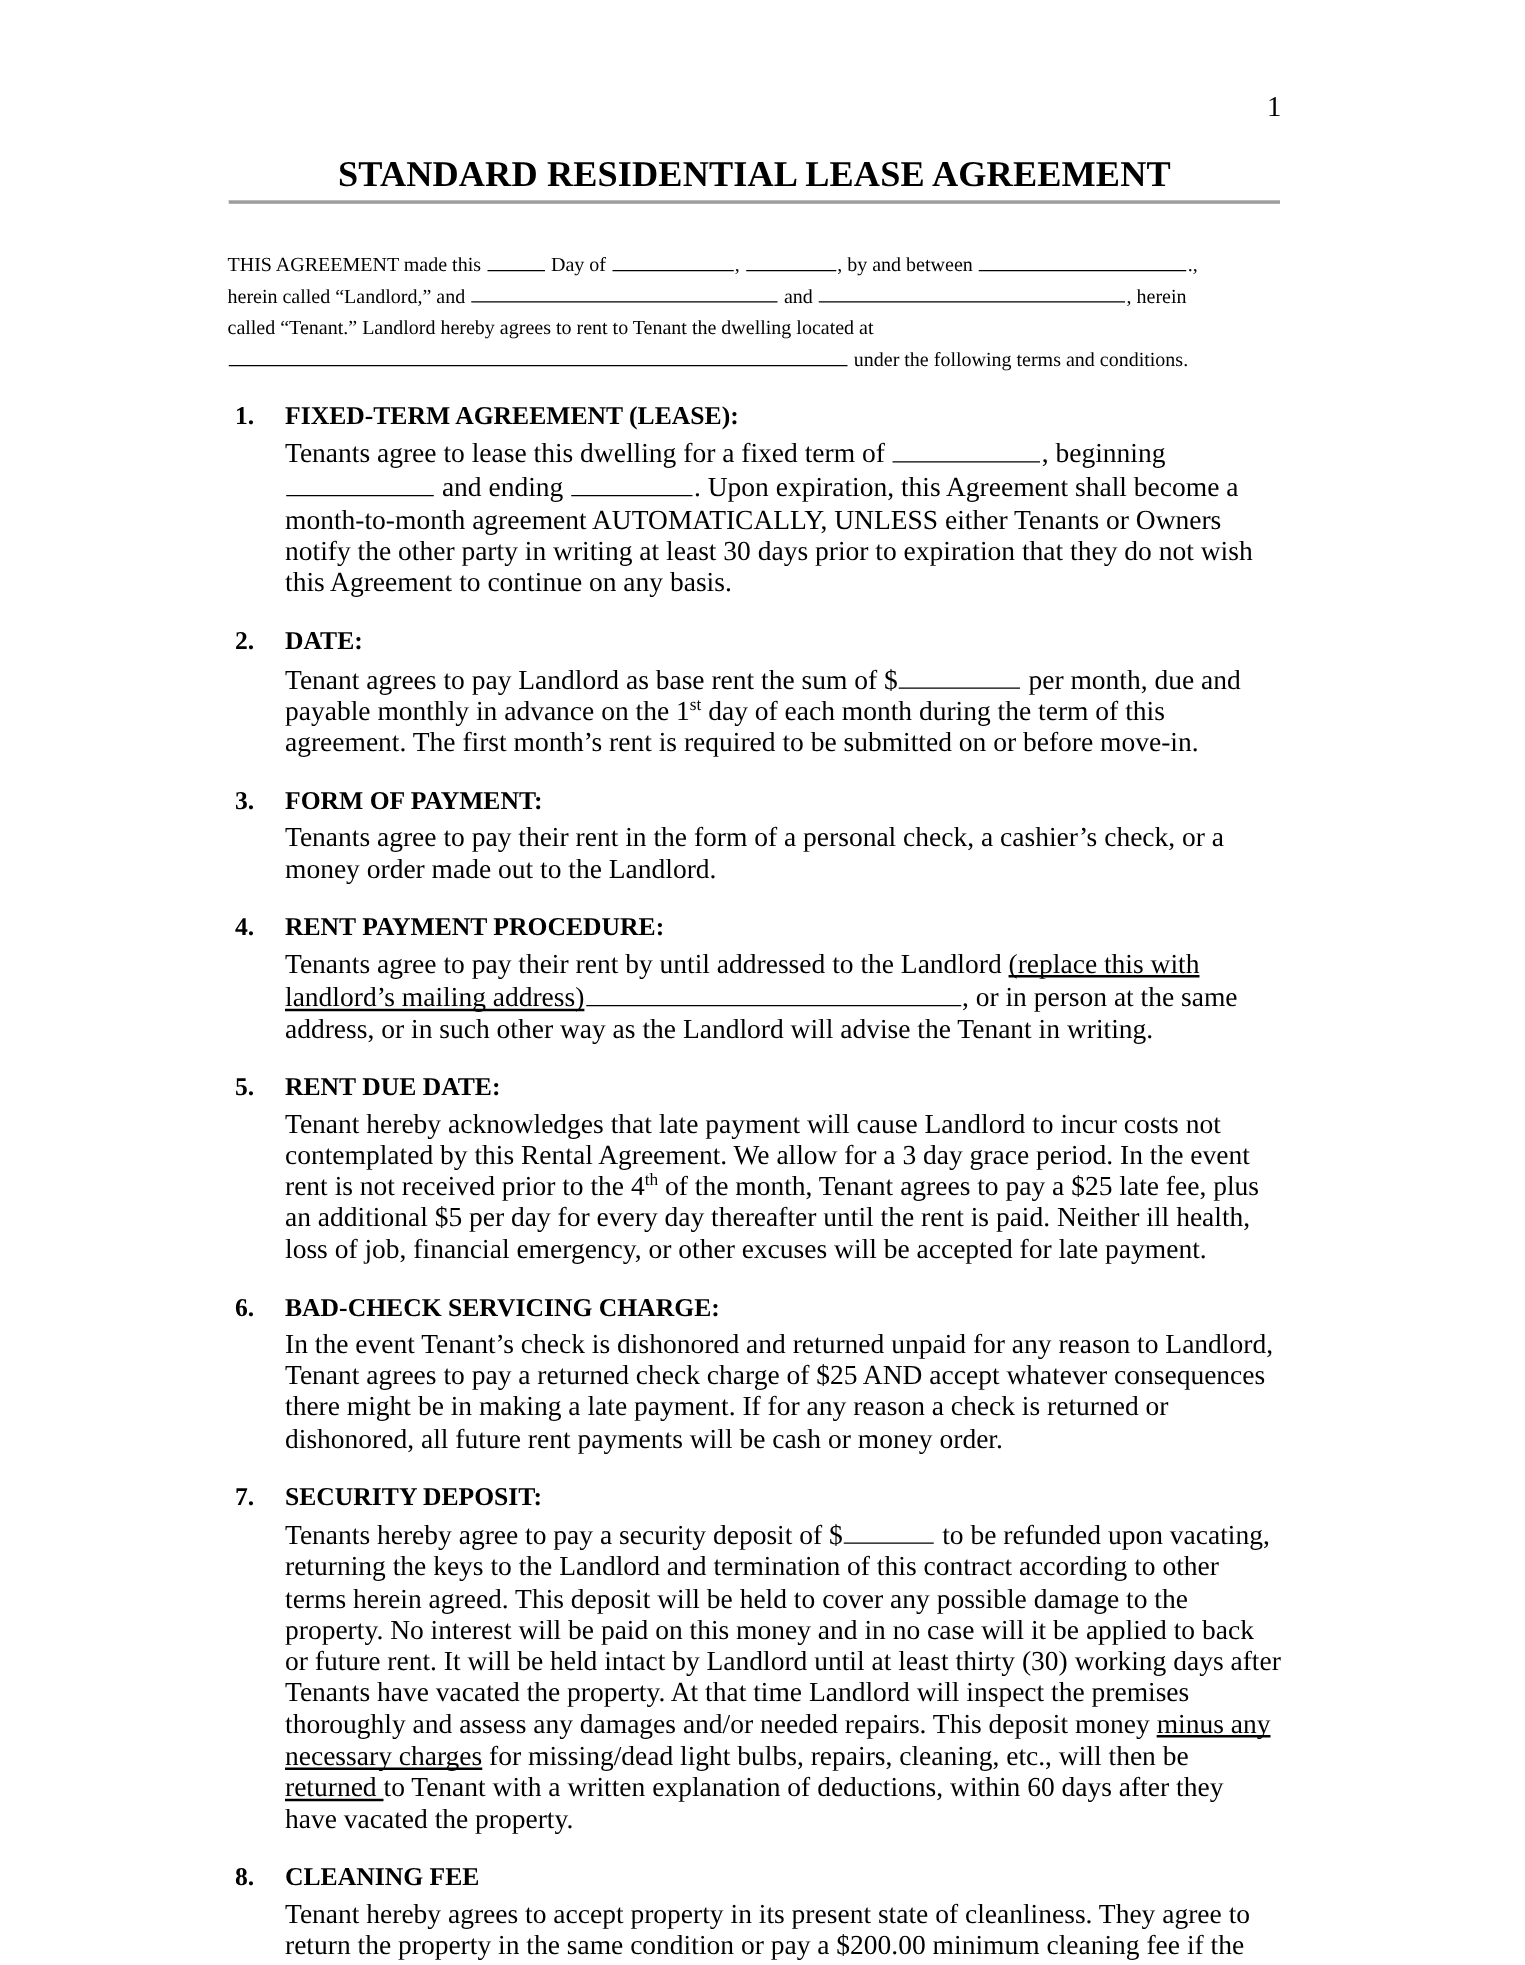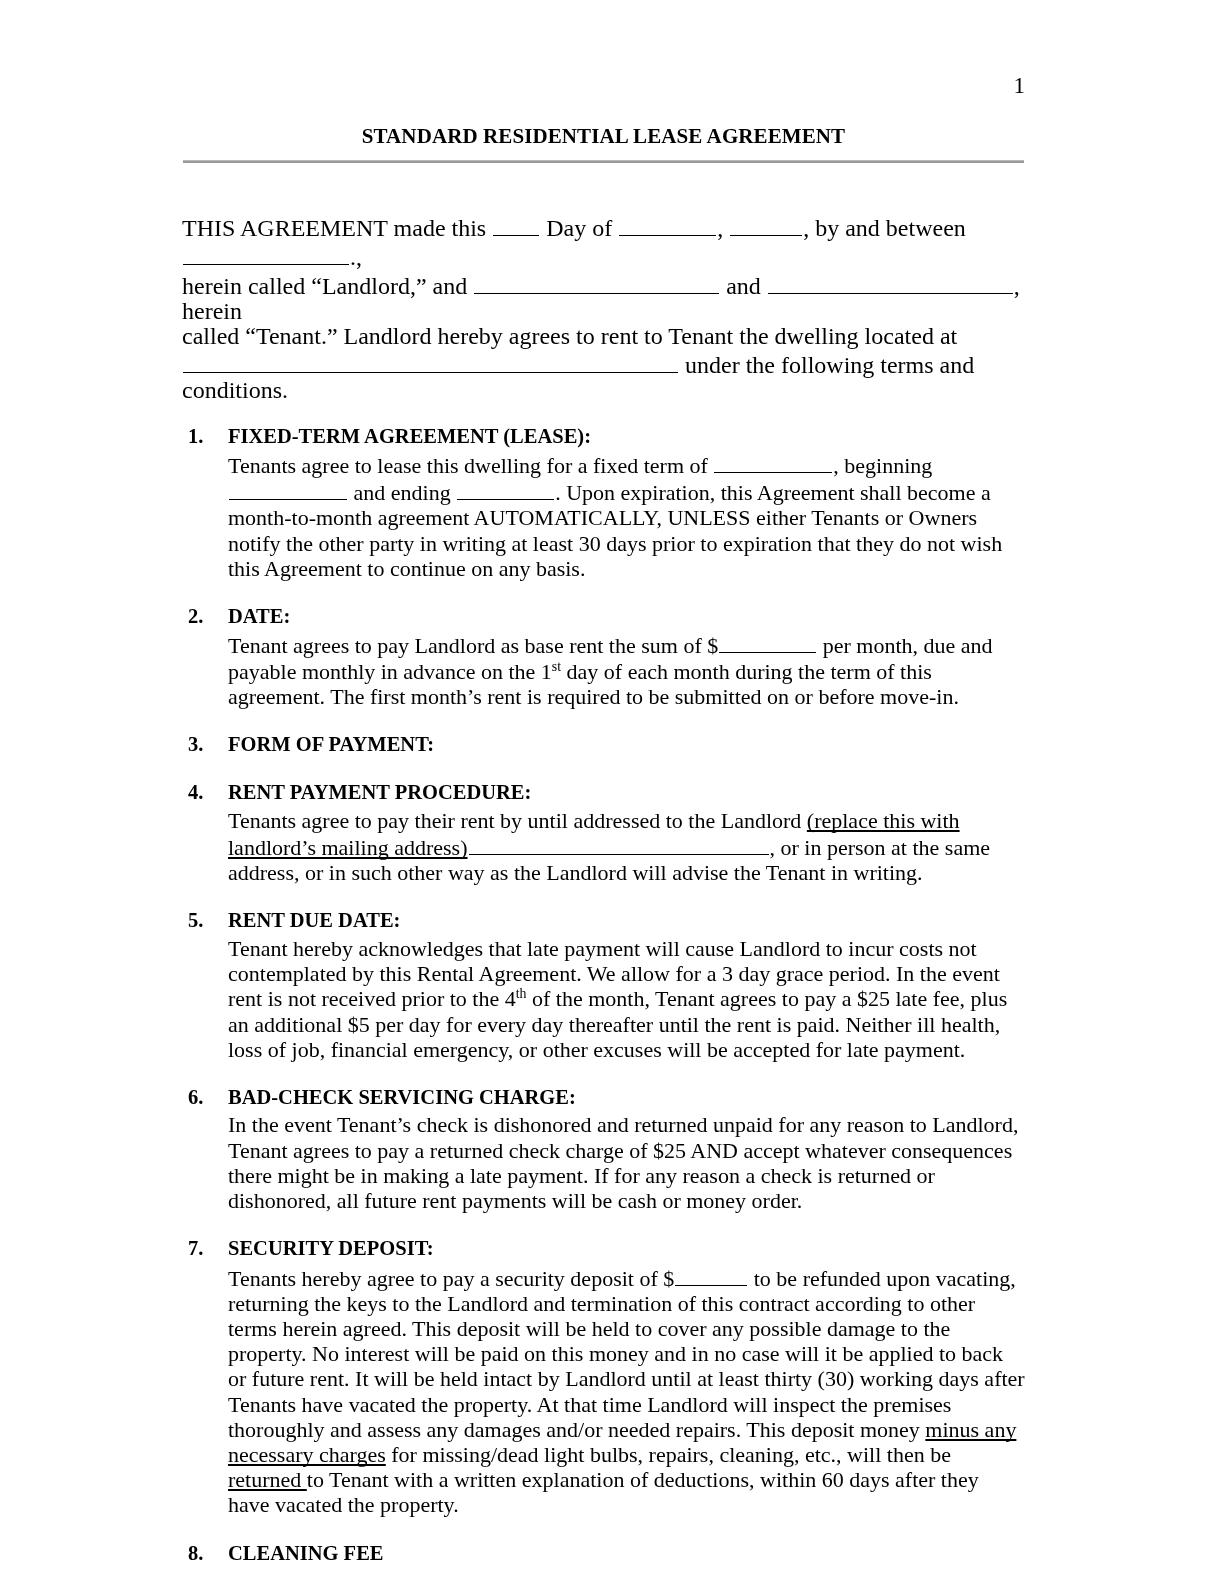--- a/index.html
+++ b/index.html
@@ -31,43 +31,43 @@
     font-size: 23px;
     line-height: 1;
   }
   .doc-title {
     position: absolute;
     top: 124px;
     left: 182px;
     width: 843px;
     text-align: center;
     font-weight: bold;
-    font-size: 21px;
+    font-size: 29px;
     letter-spacing: 0.1px;
   }
   .title-rule {
     position: absolute;
     top: 160px;
     left: 183px;
     width: 841px;
     height: 3px;
     background: #9a9a9a;
     border-top: 1px solid #b9b9b9;
     box-sizing: border-box;
   }
   .content {
     position: absolute;
     top: 196px;
     left: 182px;
     width: 843px;
   }
   .intro {
-    font-size: 24px;
+    font-size: 16px;
     line-height: 25.2px;
-    margin: 16px 0 20px 0;
+    margin: 4px 0 20px 0;
   }
   .section {
     position: relative;
     margin: 0 0 23px 0;
   }
   .sec-head {
     position: relative;
     font-weight: bold;
     font-size: 20.5px;
     line-height: 25.5px;
@@ -128,20 +128,21 @@
       <div class="sec-body"><span>Tenants agree to lease this dwelling for a fixed term of </span><span class="blank b-lg"></span><span>, beginning </span><span class="blank b-lg"></span><span> and ending </span><span class="blank b-md"></span><span>. Upon expiration, this Agreement shall become a month-to-month agreement AUTOMATICALLY, UNLESS either Tenants or Owners notify the other party in writing at least 30 days prior to expiration that they do not wish this Agreement to continue on any basis.</span></div>
     </div>
 
     <div class="section">
       <div class="sec-head"><span class="sec-num">2.</span><span>DATE:</span></div>
       <div class="sec-body"><span>Tenant agrees to pay Landlord as base rent the sum of $</span><span class="blank b-md"></span><span> per month, due and payable monthly in advance on the 1</span><sup>st</sup><span> day of each month during the term of this agreement. The first month’s rent is required to be submitted on or before move-in.</span></div>
     </div>
 
     <div class="section">
       <div class="sec-head"><span class="sec-num">3.</span><span>FORM OF PAYMENT:</span></div>
+      <div class="sec-body">Tenants agree to pay their rent in the form of a personal check, a cashier’s check, or a money order made out to the Landlord.</div>
     </div>
 
     <div class="section">
       <div class="sec-head"><span class="sec-num">4.</span><span>RENT PAYMENT PROCEDURE:</span></div>
       <div class="sec-body"><span>Tenants agree to pay their rent by until addressed to the Landlord </span><span class="u">(replace this with landlord’s mailing address)</span><span class="blank b-4xl"></span><span>, or in person at the same address, or in such other way as the Landlord will advise the Tenant in writing.</span></div>
     </div>
 
     <div class="section">
       <div class="sec-head"><span class="sec-num">5.</span><span>RENT DUE DATE:</span></div>
       <div class="sec-body"><span>Tenant hereby acknowledges that late payment will cause Landlord to incur costs not contemplated by this Rental Agreement. We allow for a 3 day grace period. In the event rent is not received prior to the 4</span><sup>th</sup><span> of the month, Tenant agrees to pay a $25 late fee, plus an additional $5 per day for every day thereafter until the rent is paid. Neither ill health, loss of job, financial emergency, or other excuses will be accepted for late payment.</span></div>

